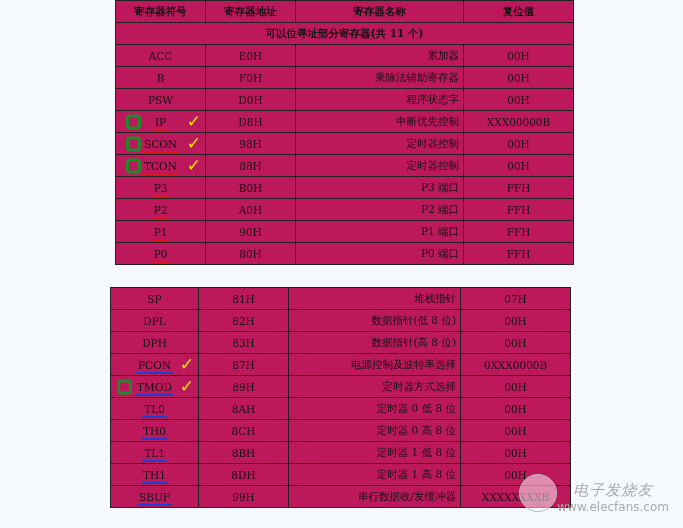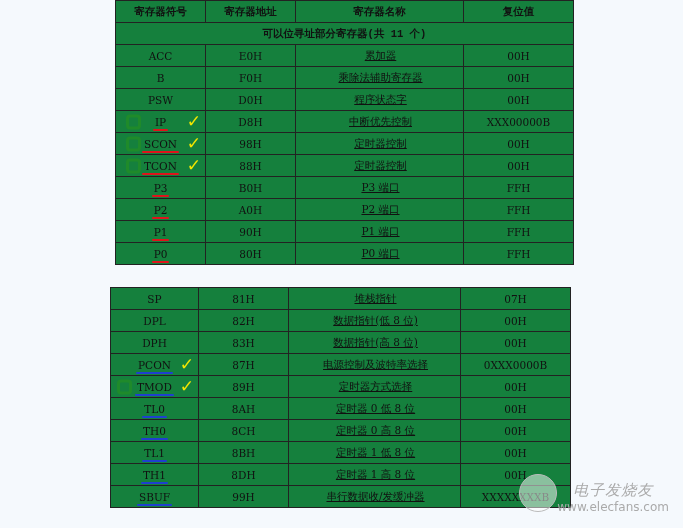--- a/index.html
+++ b/index.html
@@ -3,31 +3,31 @@
 <meta charset="utf-8">
 <style>
   html, body { margin:0; padding:0; }
   body {
     width:683px; height:528px; overflow:hidden; position:relative;
     background:#f5f9fd;
     font-family: "DejaVu Serif", "Liberation Serif", serif;
     color:#111;
   }
   .tbl {
-    position:absolute; border-collapse:collapse; background:#15803d;
+    position:absolute; border-collapse:collapse; background:#be185d;
     font-size:10.5px; table-layout:fixed;
   }
   .tbl td {
     border:1px solid #222; height:21px; padding:0 4px;
     white-space:nowrap; overflow:hidden; position:relative;
   }
   .tbl td.c { text-align:center; }
-  .tbl td.l { text-align:center; padding-left:6px;text-decoration:underline; }
+  .tbl td.l { text-align:right; padding-left:6px; }
   .tbl .hdr td { font-weight:bold; text-align:center; }
-  .tbl .sec td { text-align:center; font-weight:bold;font-family:Liberation Mono, monospace; }
+  .tbl .sec td { text-align:center; font-weight:bold; }
   #top { left:115px; top:0px; width:458px; }
   #bot { left:110px; top:287px; width:460px; }
   .sym { position:relative; display:inline-block; }
   .ul-red::after, .ul-blue::after {
     content:""; position:absolute; left:-2px; right:-2px; bottom:-3px; height:2px; border-radius:2px;
   }
   .ul-red::after { background:#e0141c; }
   .ul-blue::after { background:#1f3fd0; }
   .mark-green {
     position:absolute; width:9px; height:9px; border:3px solid #1f8a2a; border-radius:4px;

